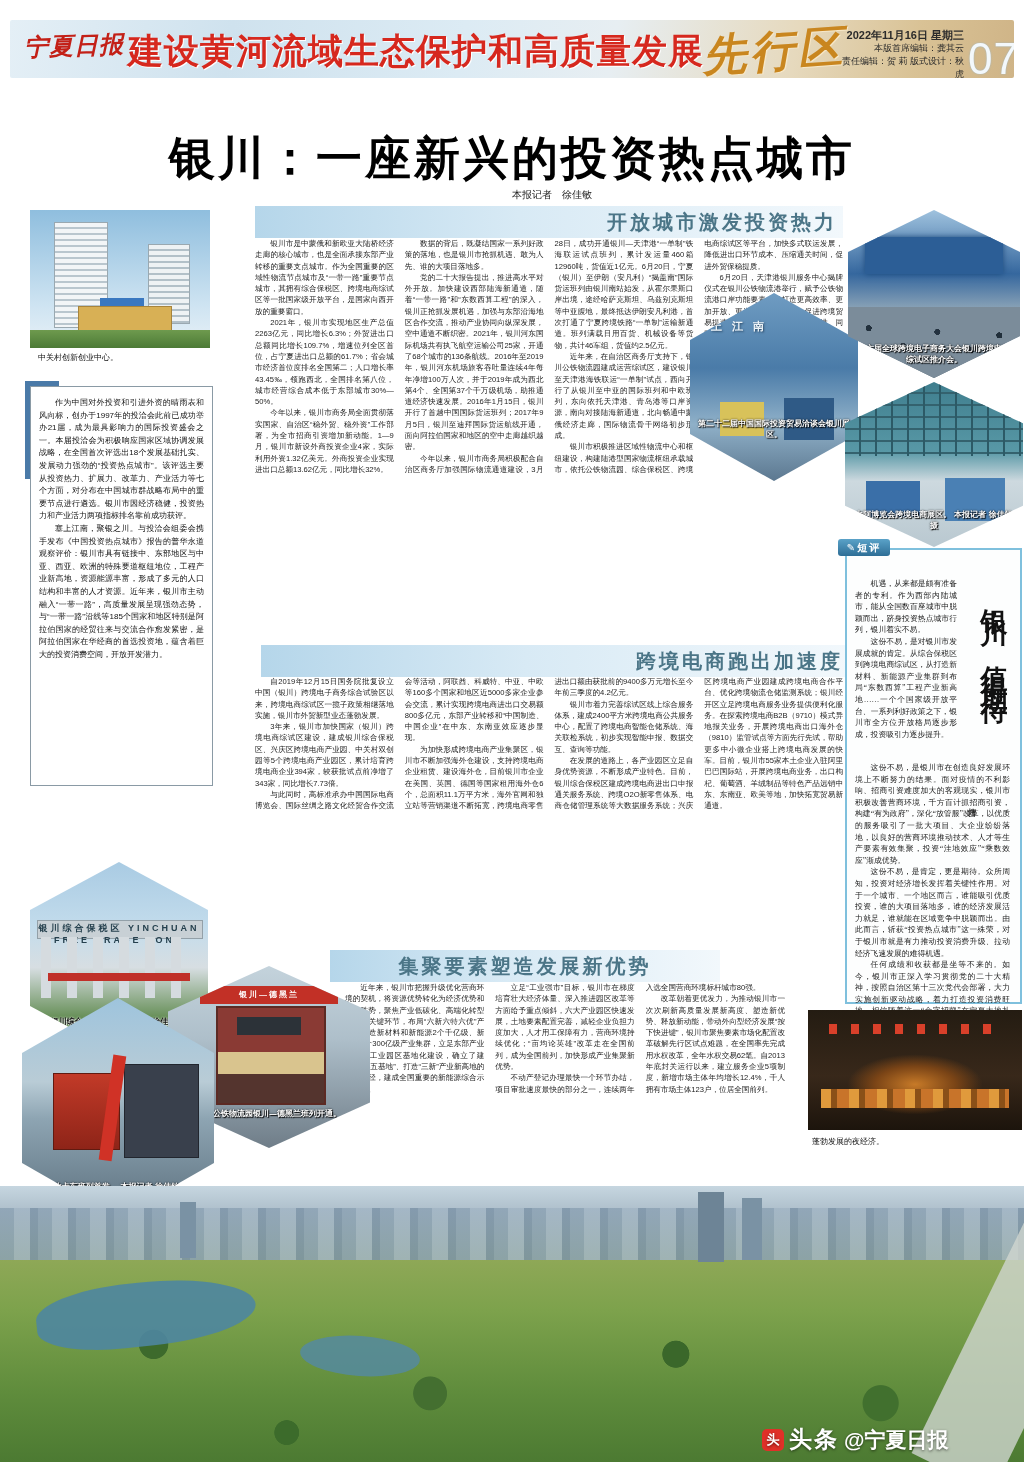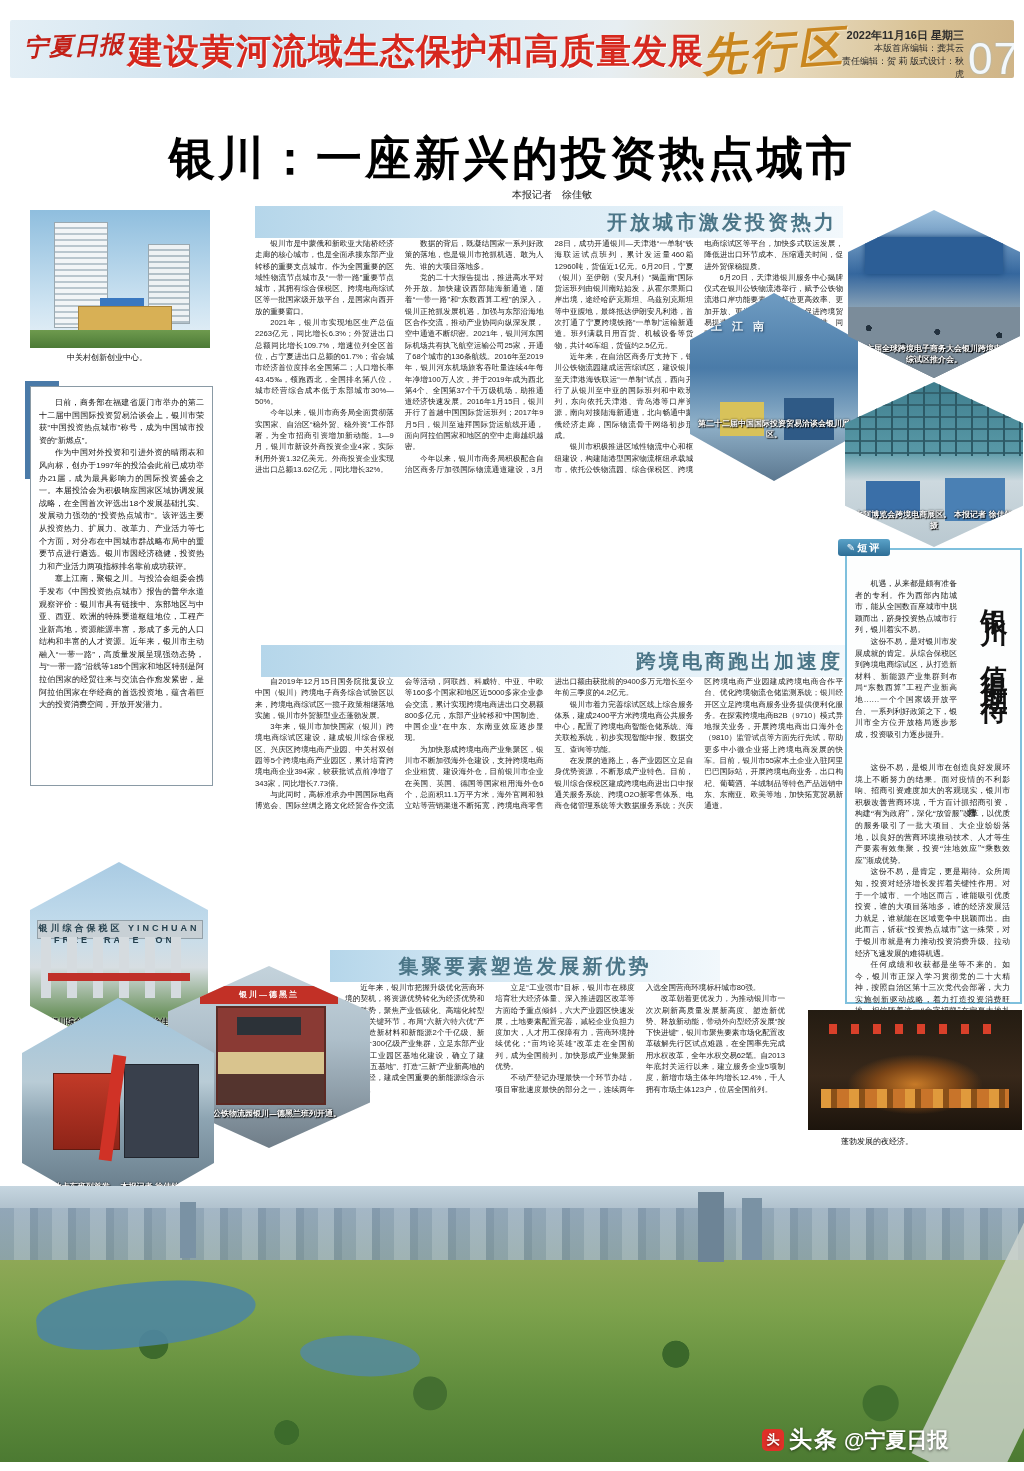--- a/index.html
+++ b/index.html
@@ -41,21 +41,21 @@
     padding:10px 8px;font-size:8px;line-height:12.6px;text-align:justify;color:#111;}
   #intro-box p{margin:0;text-indent:2em;}
   .corner-v{left:25px;top:381px;width:9px;height:98px;background:#4a7aa8;}
   .corner-h{left:25px;top:381px;width:34px;height:9px;background:#4a7aa8;}
   
   .photo{overflow:hidden;}
   .hex{clip-path:polygon(50% 0,100% 25%,100% 75%,50% 100%,0 75%,0 25%);}
   .cap-in{position:absolute;width:92%;left:4%;text-align:center;font-size:8px;font-weight:bold;color:#fff;
     text-shadow:0 0 2px #000,1px 1px 1px #000;font-family:"DejaVu Serif","Liberation Serif",serif;}
   .cap-dark{color:#111;text-shadow:0 0 2px #fff,1px 1px 1px #fff;}
-  .cap-out{font-size:8px;color:#111;font-family:"DejaVu Serif","Liberation Serif",serif;margin-left:29px;}
+  .cap-out{font-size:8px;color:#111;font-family:"DejaVu Serif","Liberation Serif",serif;}
   
   #ph-building{left:30px;top:210px;width:180px;height:138px;background:linear-gradient(#8fbede,#cfe4f2 70%,#e8f1f7);}
   #ph-building .tower1{position:absolute;left:24px;top:12px;width:52px;height:104px;
     background:repeating-linear-gradient(#f2f5f7 0 4px,#b9c6ce 4px 6px);border:1px solid #9aa8b0;}
   #ph-building .tower2{position:absolute;left:118px;top:34px;width:40px;height:78px;
     background:repeating-linear-gradient(#eef2f4 0 4px,#b2c0c8 4px 6px);border:1px solid #9aa8b0;}
   #ph-building .podium{position:absolute;left:48px;top:96px;width:92px;height:28px;background:#d8b055;border:1px solid #a8843c;}
   #ph-building .roofblue{position:absolute;left:70px;top:88px;width:44px;height:10px;background:#3a78c0;}
   #ph-building .green{position:absolute;left:0;bottom:0;width:100%;height:18px;
     background:linear-gradient(#6e9a4e,#4c7a36);}
@@ -175,21 +175,20 @@
     <div class="tower2"></div>
     <div class="roofblue"></div>
     <div class="podium"></div>
     <div class="green"></div>
   </div>
   <div class="abs cap-out" style="left:38px;top:352px;width:170px;">中关村创新创业中心。</div>
 
   <div class="abs corner-v"></div>
   <div class="abs corner-h"></div>
   <div class="abs" id="intro-box">
-      <p>日前，商务部在福建省厦门市举办的第二十二届中国国际投资贸易洽谈会上，银川市荣获“中国投资热点城市”称号，成为中国城市投资的“新燃点”。</p>
       <p>作为中国对外投资和引进外资的晴雨表和风向标，创办于1997年的投洽会此前已成功举办21届，成为最具影响力的国际投资盛会之一。本届投洽会为积极响应国家区域协调发展战略，在全国首次评选出18个发展基础扎实、发展动力强劲的“投资热点城市”。该评选主要从投资热力、扩展力、改革力、产业活力等七个方面，对分布在中国城市群战略布局中的重要节点进行遴选。银川市因经济稳健，投资热力和产业活力两项指标排名靠前成功获评。</p>
       <p>塞上江南，聚银之川。与投洽会组委会携手发布《中国投资热点城市》报告的普华永道观察评价：银川市具有链接中、东部地区与中亚、西亚、欧洲的特殊要道枢纽地位，工程产业新高地，资源能源丰富，形成了多元的人口结构和丰富的人才资源。近年来，银川市主动融入“一带一路”，高质量发展呈现强劲态势，与“一带一路”沿线等185个国家和地区特别是阿拉伯国家的经贸往来与交流合作愈发紧密，是阿拉伯国家在华经商的首选投资地，蕴含着巨大的投资消费空间，开放开发潜力。</p>
     </div>
 
   <div class="abs sec-band sec-right" style="left:255px;top:206px;width:588px;">
     <span>开放城市激发投资热力</span>
   </div>
   <div class="abs bodytext cols4" style="left:255px;top:238px;width:588px;height:400px;">
       <p>银川市是中蒙俄和新欧亚大陆桥经济走廊的核心城市，也是全面承接东部产业转移的重要支点城市。作为全国重要的区域性物流节点城市及“一带一路”重要节点城市，其拥有综合保税区、跨境电商综试区等一批国家级开放平台，是国家向西开放的重要窗口。</p>
       <p>2021年，银川市实现地区生产总值2263亿元，同比增长6.3%；外贸进出口总额同比增长109.7%，增速位列全区首位，占宁夏进出口总额的61.7%；省会城市经济首位度排名全国第二；人口增长率43.45‰，领跑西北，全国排名第八位，城市经营综合成本低于东部城市30%—50%。</p>

